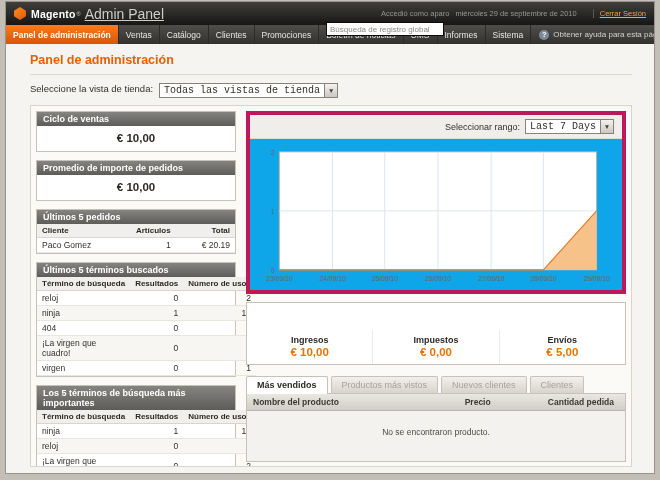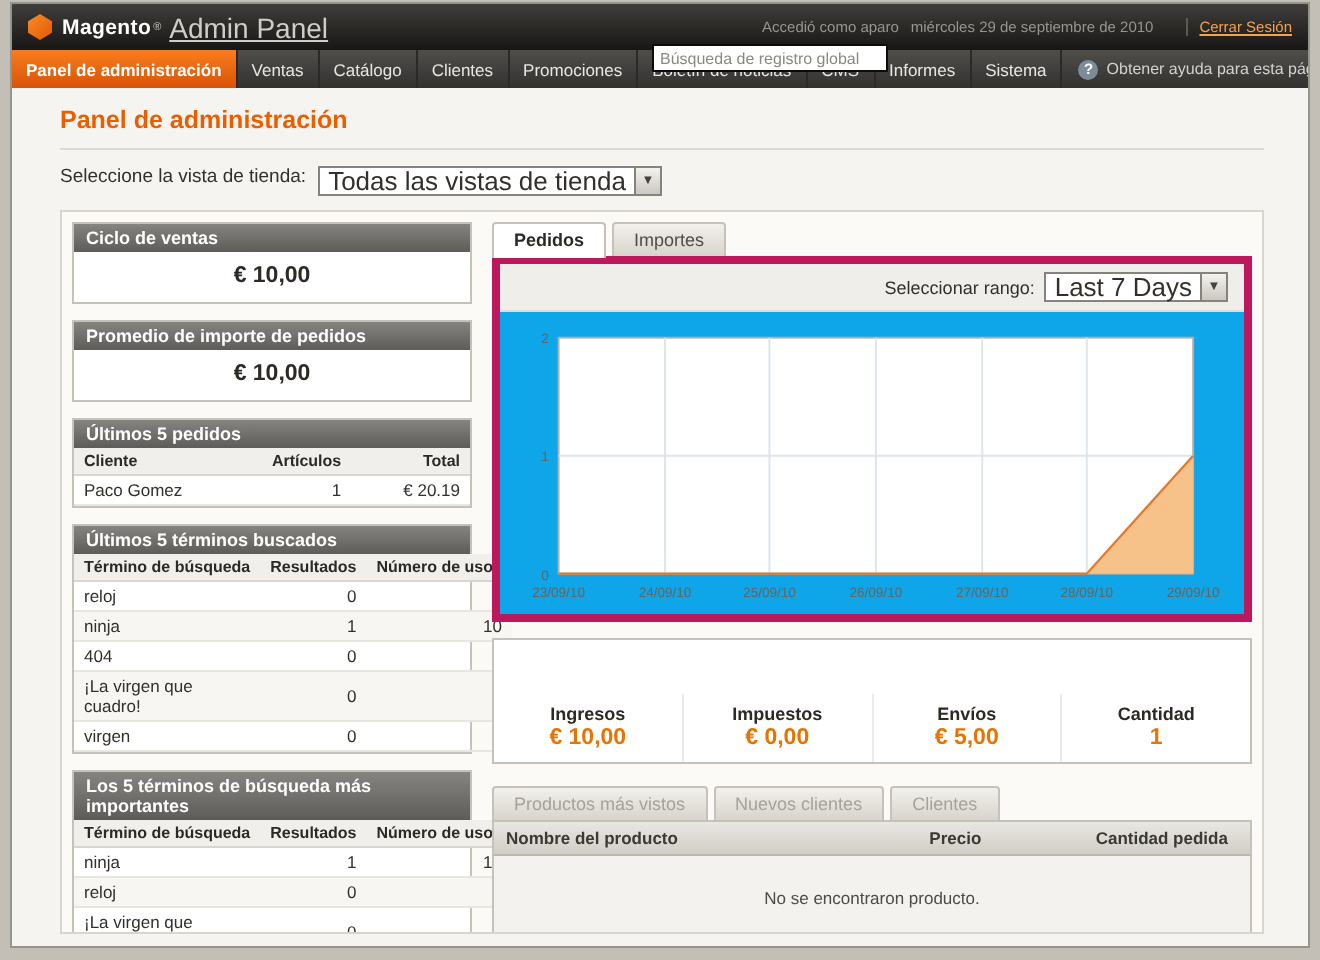--- a/index.html
+++ b/index.html
@@ -42,21 +42,21 @@
 
   
   .content { flex:1; display:flex; flex-direction:column; overflow:hidden; }
   .page-title { color:#eb5e00; font-size:12.5px; font-weight:bold; padding:9px 24px 7px; }
   .title-divider { border-top:1px solid #ddd8cf; margin:0 22px 0 24px; }
   .store-switcher { display:flex; gap:6px; padding:8px 24px 7px;
                     font-size:9.5px; color:#33302b; }
 
   .fselect { display:inline-flex; align-items:center; height:15px; border:1px solid #86837d;
              background:#fff; cursor:pointer; }
-  .fselect-value { font-size:13px; color:#33302b; padding:0 4px; white-space:nowrap; }
+  .fselect-value { font-size:10px; color:#33302b; padding:0 4px; white-space:nowrap;font-family:Liberation Mono, monospace; }
   .fselect-arrow { width:13px; align-self:stretch; background:linear-gradient(#f4f2ee,#cbc8c1);
                    border-left:1px solid #86837d; display:flex; align-items:center;
                    justify-content:center; color:#44423d; font-size:6.5px; }
   .fselect-arrow::after { content:"▼"; }
 
   
   .dashboard { flex:1; display:flex; gap:10px; margin:0 22px 6px 24px; padding:5px;
                background:#fbfaf7; border:1px solid #d9d5cd; align-items:flex-start; overflow:hidden; }
   .col-left { width:200px; flex:none; }
   .col-right { flex:1; min-width:0; }
@@ -251,24 +251,20 @@
                 <td class="num">2</td>
               </tr>
 
             </tbody>
           </table>
         </div>
       </div>
 
       <div class="col-right">
 
-        <div class="diagram-tabs">
-          <div class="dtab active">Pedidos</div>
-          <div class="dtab">Importes</div>
-        </div>
 
         <div class="chart-panel">
           <div class="range-row">
             <span>Seleccionar rango:</span>
             <span class="fselect">
               <span class="fselect-value">Last 7 Days</span>
               <span class="fselect-arrow"></span>
             </span>
           </div>
           <div class="chart-wrap">
@@ -304,27 +300,24 @@
             <div class="stat-value">€ 10,00</div>
           </div>
           <div class="stat">
             <div class="stat-label">Impuestos</div>
             <div class="stat-value">€ 0,00</div>
           </div>
           <div class="stat">
             <div class="stat-label">Envíos</div>
             <div class="stat-value">€ 5,00</div>
           </div>
-          <div class="stat">
-            <div class="stat-label">Cantidad</div>
-            <div class="stat-value">1</div>
-          </div>
         </div>
 
         <div class="grid-tabs">
+          <div class="dtab active">Más vendidos</div>
           <div class="dtab disabled">Productos más vistos</div>
           <div class="dtab disabled">Nuevos clientes</div>
           <div class="dtab disabled">Clientes</div>
         </div>
 
         <div class="grid-panel">
           <table class="grid">
             <thead>
               <tr>
                 <th class="w1">Nombre del producto</th>

